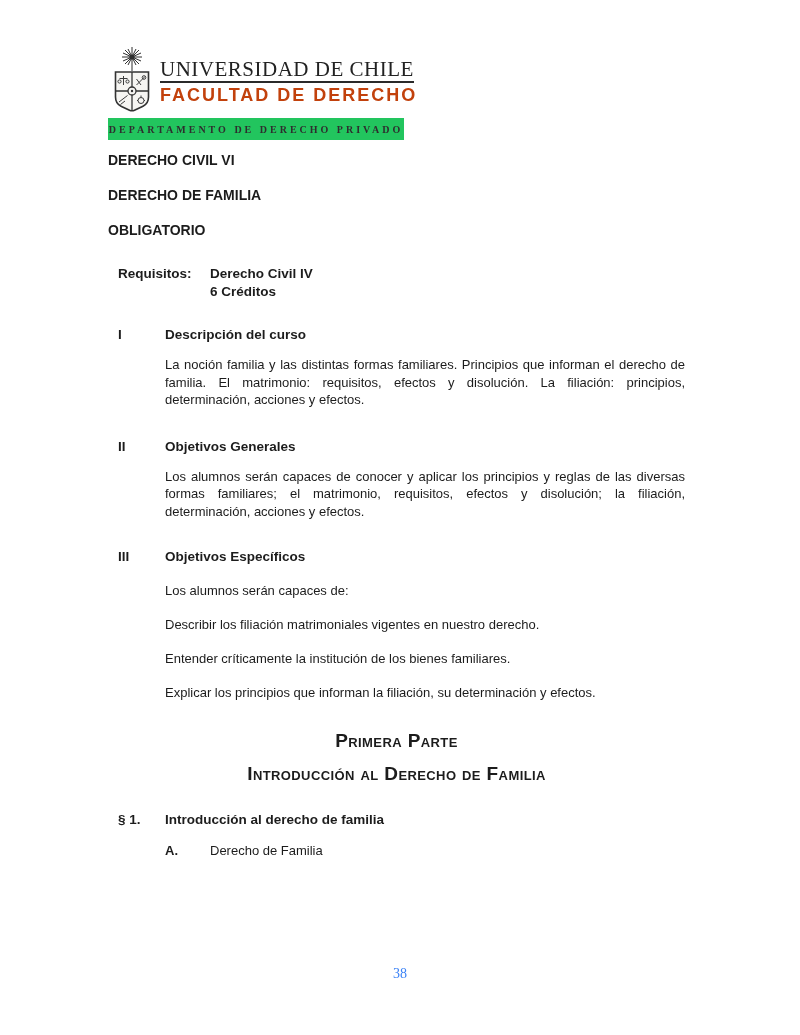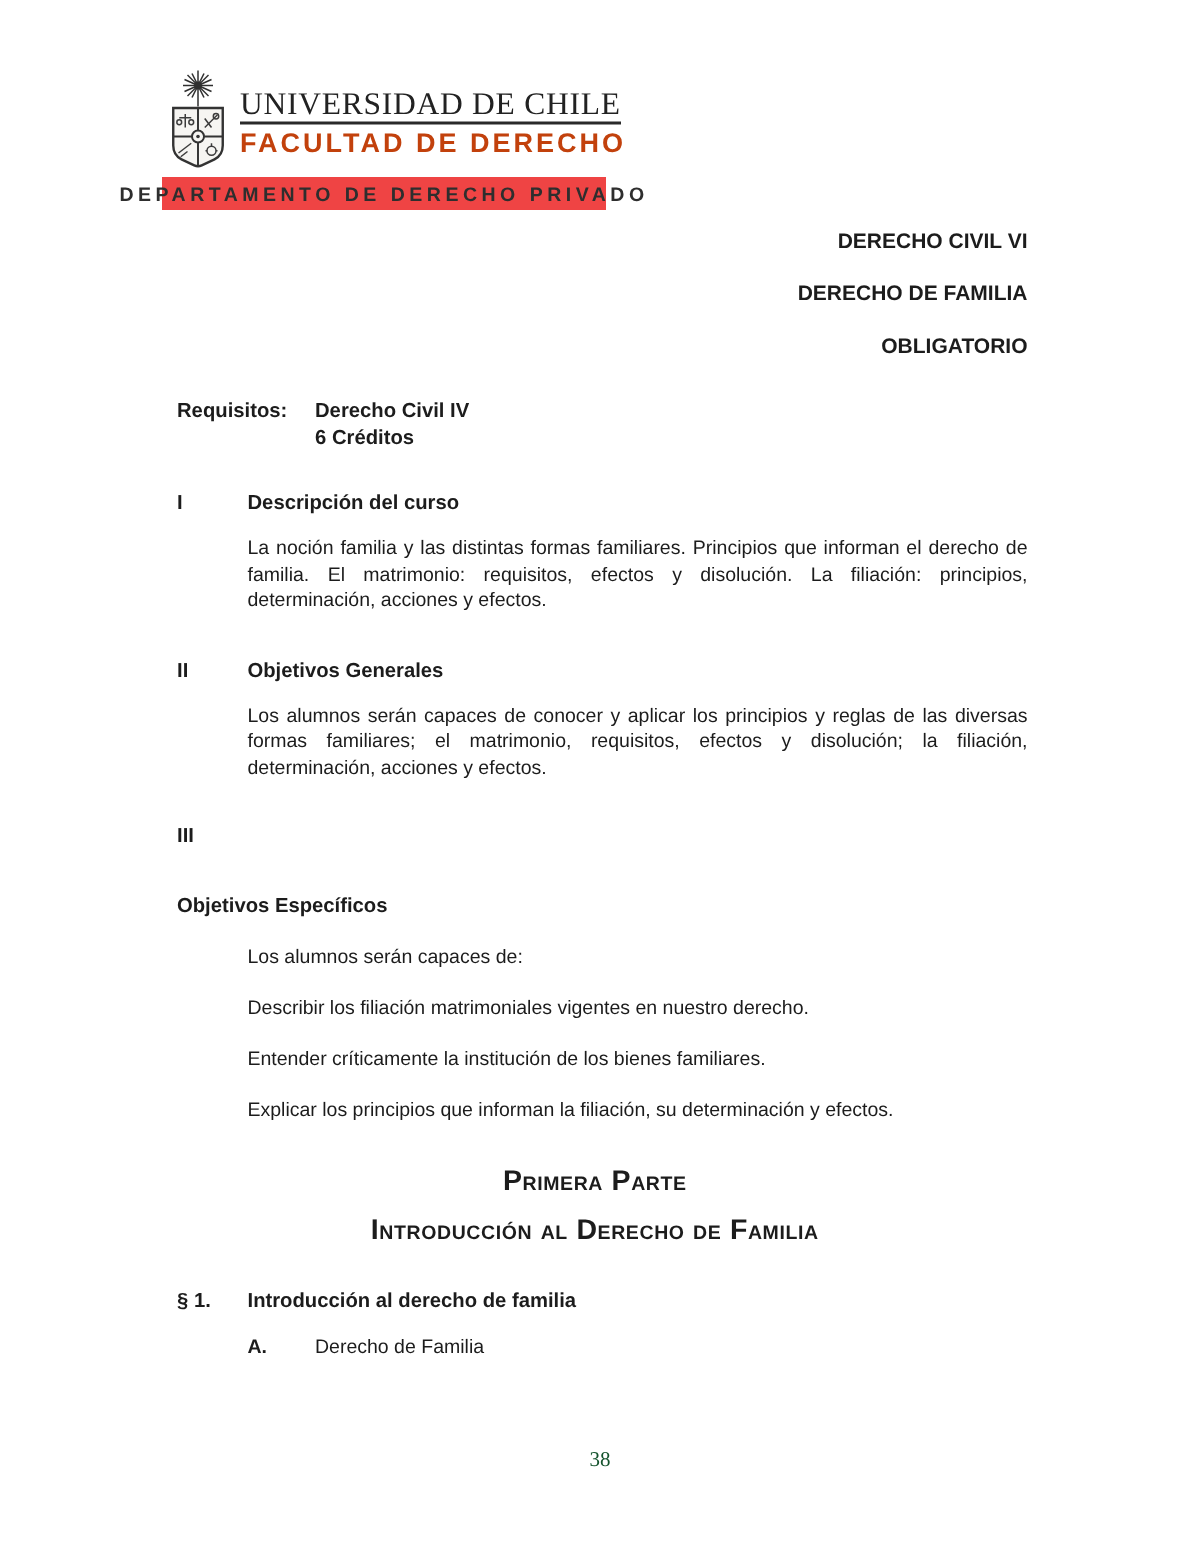--- a/index.html
+++ b/index.html
@@ -37,33 +37,34 @@
     letter-spacing: 2px;
     color: #c2410c;
     line-height: 21px;
     margin-top: 2px;
     white-space: nowrap;
   }
   .dept-box {
     margin-top: 4px;
     width: 296px;
     height: 22px;
-    background: #ef4444;
+    background: #22c55e;
     display: flex;
     align-items: center;
     justify-content: center;
-    font-size: 13px;
+    font-size: 10px;
     font-weight: bold;
     letter-spacing: 3px;
     color: #2e2e2e;
     white-space: nowrap;
-  }
-
-  
-  .doc-titles { text-align: right; margin-top: 13px; }
+    font-family: Liberation Serif, serif;
+  }
+
+  
+  .doc-titles { text-align: left; margin-top: 13px; }
   .doc-title {
     font-weight: bold;
     font-size: 14px;
     line-height: 15px;
     margin: 0 0 20px 0;
   }
 
   
   .requisitos { display: flex; margin: 27px 0 16px 10px; font-weight: bold; line-height: 17.5px; font-size: 13.5px; }
   .req-label { width: 92px; flex: 0 0 92px; }
@@ -71,21 +72,21 @@
   
   .section-heading {
     display: flex;
     margin-left: 10px;
     font-weight: bold;
     font-size: 13.5px;
     line-height: 16px;
   }
   .sh-1 { margin-top: 27px; }
   .sh-2 { margin-top: 30px; }
-  .sh-3 { margin-top: 29px; flex-direction: column; }
+  .sh-3 { margin-top: 29px; }
   .sh-4 { margin-top: 24px; }
   .numeral { width: 47px; flex: 0 0 47px; }
   .body-par {
     margin: 13px 0 0 57px;
     width: 520px;
     text-align: justify;
     line-height: 17.5px;
   }
   .line-par {
     margin: 16.5px 0 0 57px;
@@ -120,21 +121,21 @@
 
   
   .page-footer {
     position: absolute;
     top: 966px;
     left: 0;
     width: 800px;
     text-align: center;
     font-family: "Liberation Serif", serif;
     font-size: 14px;
-    color: #14532d;
+    color: #3b82f6;
   }
 </style>
 </head>
 <body>
 
 <div class="page">
 
   <div class="letterhead">
     <svg class="crest" viewBox="0 0 48 68" aria-hidden="true">
 

